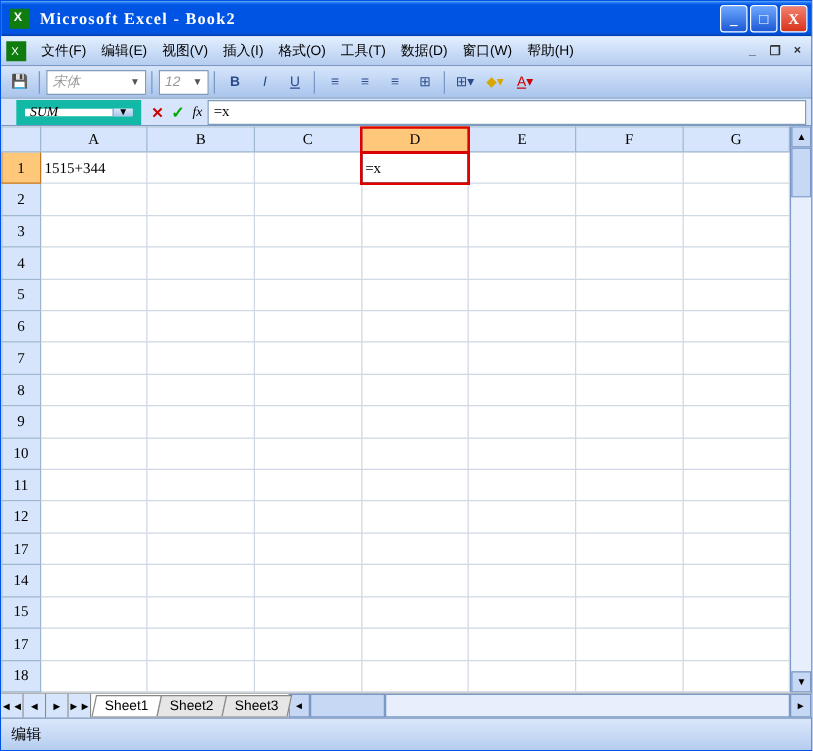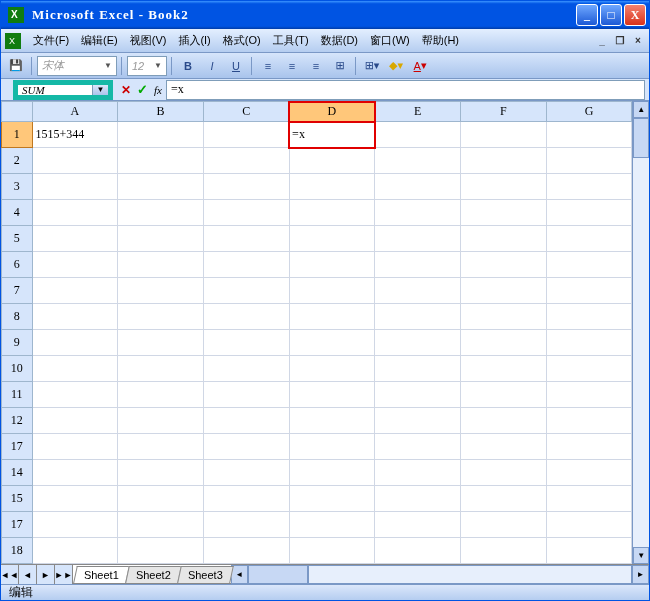--- a/index.html
+++ b/index.html
@@ -30,21 +30,21 @@
   .toolbar { height: 26px; background: linear-gradient(#d6e5fb, #a9c4ec); display: flex; align-items: center; padding: 0 4px; border-bottom: 1px solid #7a98c6; gap: 2px; }
   .tbtn { width: 22px; height: 20px; display:flex; align-items:center; justify-content:center; border: 1px solid transparent; color: #2a4a8a; }
   .tsep { width: 2px; height: 18px; border-left: 1px solid #7a98c6; margin: 0 2px; }
   .fontbox, .sizebox { height: 20px; background: #fff; border: 1px solid #7f9db9; display:flex; align-items:center; padding: 0 4px; color: #999; font-style: italic; }
   .fontbox { width: 80px; }
   .sizebox { width: 40px; }
   .dropdown-arrow { margin-left: auto; font-size: 8px; color: #555; }
 
   
   .fbar { height: 22px; background: #d6e5fb; display: flex; align-items: center; border-bottom: 1px solid #7a98c6; }
-  .namebox { width: 100px; height: 20px; background: #fff; border: 5px solid #14b8a6; margin: 0 4px 0 12px; display:flex; align-items:center; padding: 0 4px; font: italic 11px Tahoma; position:relative; }
+  .namebox { width: 100px; height: 20px; background: #fff; border: 7px solid #14b8a6; margin: 0 4px 0 12px; display:flex; align-items:center; padding: 0 4px; font: italic 11px Tahoma; position:relative; }
   .namebox .dd { position:absolute; right:0; top:0; width:16px; height:100%; background: linear-gradient(#dbe7fb,#a9c4ec); border-left:1px solid #7f9db9; display:flex; align-items:center; justify-content:center; font-size:8px; }
   .fbar-btns { display:flex; gap:6px; margin: 0 4px; align-items:center; }
   .fbar-x { color:#c00; font: bold 12px Arial; }
   .fbar-check { color:#0a0; font: bold 13px Arial; }
   .fbar-fx { color:#000; font: italic 11px "Times New Roman"; }
   .formula-input { flex:1; height: 20px; background:#fff; border:1px solid #7f9db9; padding: 0 4px; display:flex; align-items:center; font: 12px Tahoma; margin-right:4px; }
 
   
   .grid-wrap { flex:1; display:flex; flex-direction:column; background:#fff; min-height:0; }
   .grid { flex:1; display:flex; overflow:hidden; position:relative; }
@@ -75,21 +75,21 @@
   .tabs { display:flex; align-items:flex-end; background:#fff; border-bottom:1px solid #888; padding-left:2px; }
   .tab { padding: 2px 8px; background:#fff; border:1px solid #888; border-bottom:none; border-top-left-radius:0; font-size:11px; margin-right:-1px; transform: skewX(-12deg); }
   .tab span { display:inline-block; transform: skewX(12deg); }
   .tab.active { background:#fff; font-weight:normal; }
   .tab.inactive { background:#e6e6e6; }
   .hsb { flex:1; display:flex; background:#e7effc; }
   .hsb .arr { width:17px; display:flex; align-items:center; justify-content:center; border:1px solid #7a98c6; background:#c7d8f4; font-size:8px;}
   .hsb .thumb { width:60px; background:#c7d8f4; border:1px solid #7a98c6;}
   .hsb .track { flex:1; background:#e7effc; }
 
-  .status { height:16px; background: linear-gradient(#dbe7fb,#b5cdf0); border-top:1px solid #7a98c6; display:flex; align-items:center; padding: 0 8px; font-size:12px; }
+  .status { height:26px; background: linear-gradient(#dbe7fb,#b5cdf0); border-top:1px solid #7a98c6; display:flex; align-items:center; padding: 0 8px; font-size:12px; }
 </style>
 </head>
 <body>
 
 <div class="window">
 
   <div class="titlebar">
     <div class="app-icon"></div>
     <div class="title">Microsoft Excel - Book2</div>
     <div class="win-btns">

